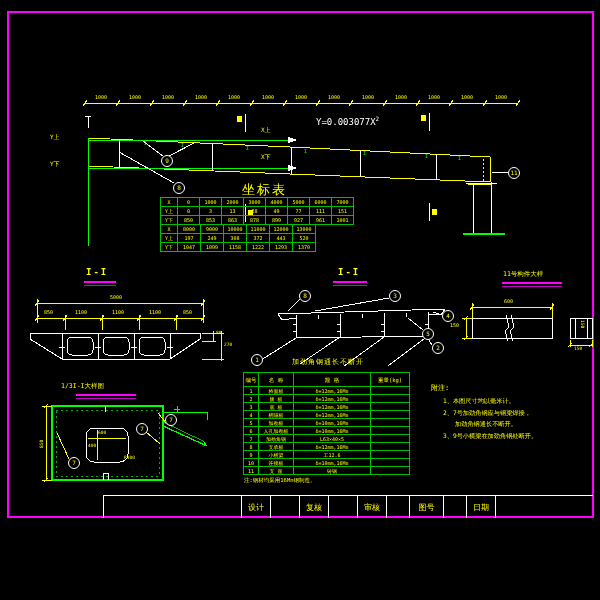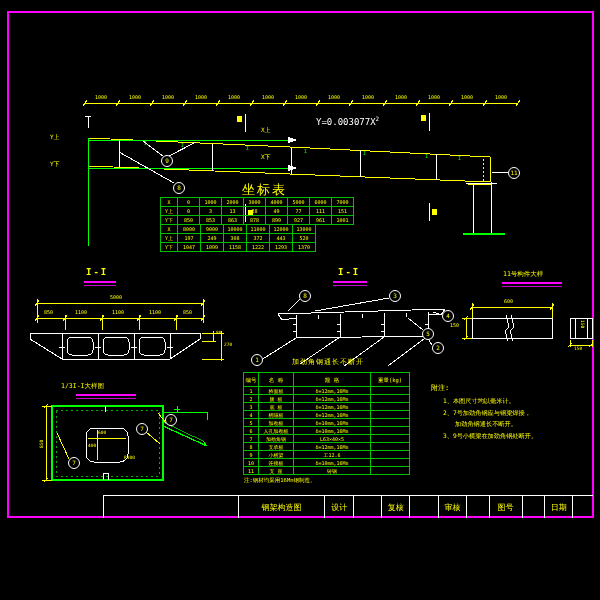--- a/index.html
+++ b/index.html
@@ -365,21 +365,20 @@
 <span class="t" style="left:40px;top:448px;font-size:4.5px;transform:rotate(-90deg);transform-origin:left top;">850</span>
 <span class="t" style="left:98px;top:431px;font-size:4.5px;">600</span>
 <span class="t" style="left:88px;top:444px;font-size:4.5px;">400</span>
 <span class="t" style="left:124px;top:456px;font-size:4.5px;">R100</span>
 <span class="callout" style="left:136px;top:423px;">7</span>
 <span class="callout" style="left:68px;top:457px;">7</span>
 <span class="callout" style="left:165px;top:414px;">7</span>
 
 <div id="titleblock">
   <div class="cell" style="width:137px;"></div>
-  <div class="cell" style="width:88px;">钢架构造图</div>
   <div class="cell" style="width:28px;">设计</div>
   <div class="cell" style="width:28px;"></div>
   <div class="cell" style="width:28px;">复核</div>
   <div class="cell" style="width:28px;"></div>
   <div class="cell" style="width:28px;">审核</div>
   <div class="cell" style="width:22px;"></div>
   <div class="cell" style="width:33px;">图号</div>
   <div class="cell" style="width:22px;"></div>
   <div class="cell" style="width:28px;">日期</div>
   <div class="cell" style="width:20px;border-right:none;"></div>

